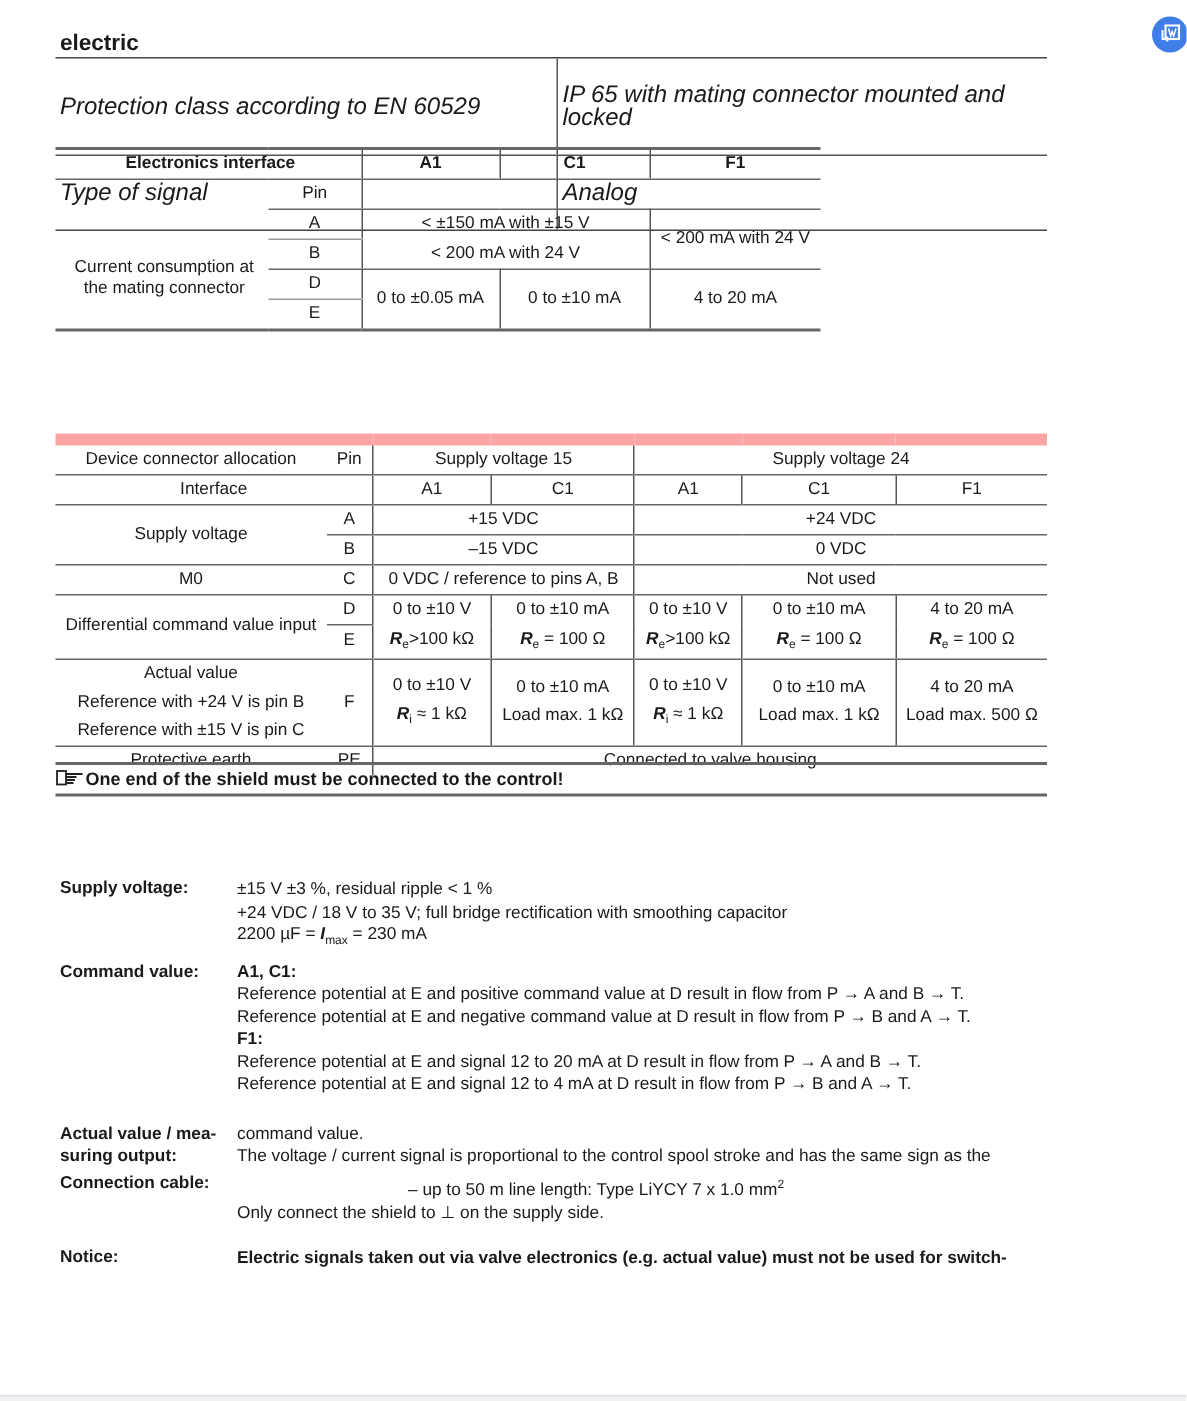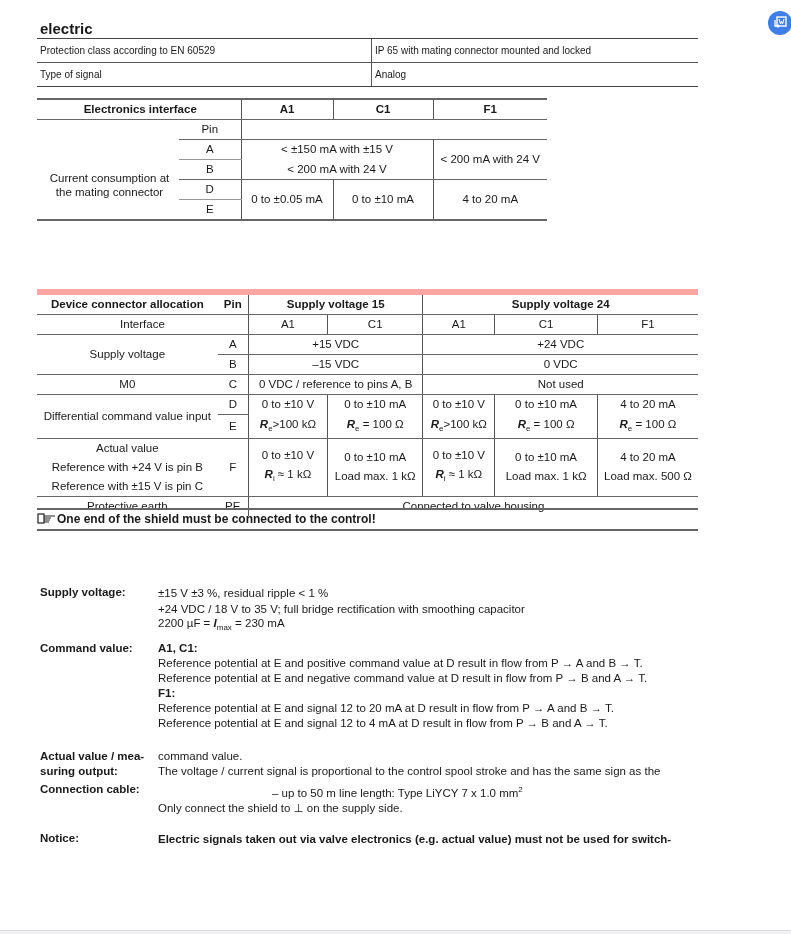--- a/index.html
+++ b/index.html
@@ -5,41 +5,41 @@
   html, body { margin:0; padding:0; }
   body {
     width:791px; height:934px; background:#ffffff; position:relative; overflow:hidden;
     font-family:"Liberation Sans", sans-serif; color:#1a1a1a; font-size:11.5px;
   }
   .abs { position:absolute; }
   
   .sec-title { left:40px; top:20px; font-weight:bold; font-size:15px; }
   
   .t1 { left:37px; top:38px; width:661px; border-collapse:collapse; }
-  .t1 td { padding:4px 3px; height:15px; line-height:15px; font-size:10px; border-bottom:1px solid #555; }
+  .t1 td { padding:17px 3px; height:15px; line-height:15px; font-size:16px; border-bottom:1px solid #555;font-style:italic; }
   .t1 tr:first-child td { border-top:1.5px solid #444; }
   .t1 tr:last-child td { border-bottom:1.5px solid #444; }
   .t1 td.c2 { border-left:1px solid #555; }
 
   table.grid { border-collapse:collapse; }
   table.grid td, table.grid th { padding:0; text-align:center; font-size:11.5px; font-weight:normal; }
 
   
   .t2 { left:37px; top:98px; width:510px; }
   .t2 td, .t2 th { height:19px; line-height:19px; }
   .t2 .top td, .t2 .top th { border-top:2px solid #666; border-bottom:1px solid #666; font-weight:bold; }
   .vl { border-left:1px solid #555; }
   .hb { border-bottom:1px solid #666; }
   .hbs { border-bottom:1px solid #999; }
   .left { text-align:right; }
 
   
   .t3 { left:37px; top:289px; width:661px; }
   .t3 td, .t3 th { height:19px; line-height:19px; }
-  .t3 .head th { border-top:6px solid #fca5a5; border-bottom:1px solid #666; font-weight:bold; }
+  .t3 .head th { border-top:8px solid #fca5a5; border-bottom:1px solid #666; font-weight:normal; }
   .t3 .rowb td { border-bottom:1px solid #666; }
   .sub { font-size:8px; vertical-align:-3px; }
   .bi { font-weight:bold; font-style:italic; }
 
   .notebar { left:37px; top:508px; width:661px; height:19px; border-top:2px solid #666; border-bottom:2px solid #666;
              font-weight:bold; font-size:12px; line-height:19px; }
   .hand { display:inline-block; width:20px; height:12px; vertical-align:-1px; }
 
   .lbl { font-weight:bold; font-size:11.5px; position:absolute; left:40px; }
   .txt { position:absolute; left:158px; font-size:11.5px; line-height:15px; }

